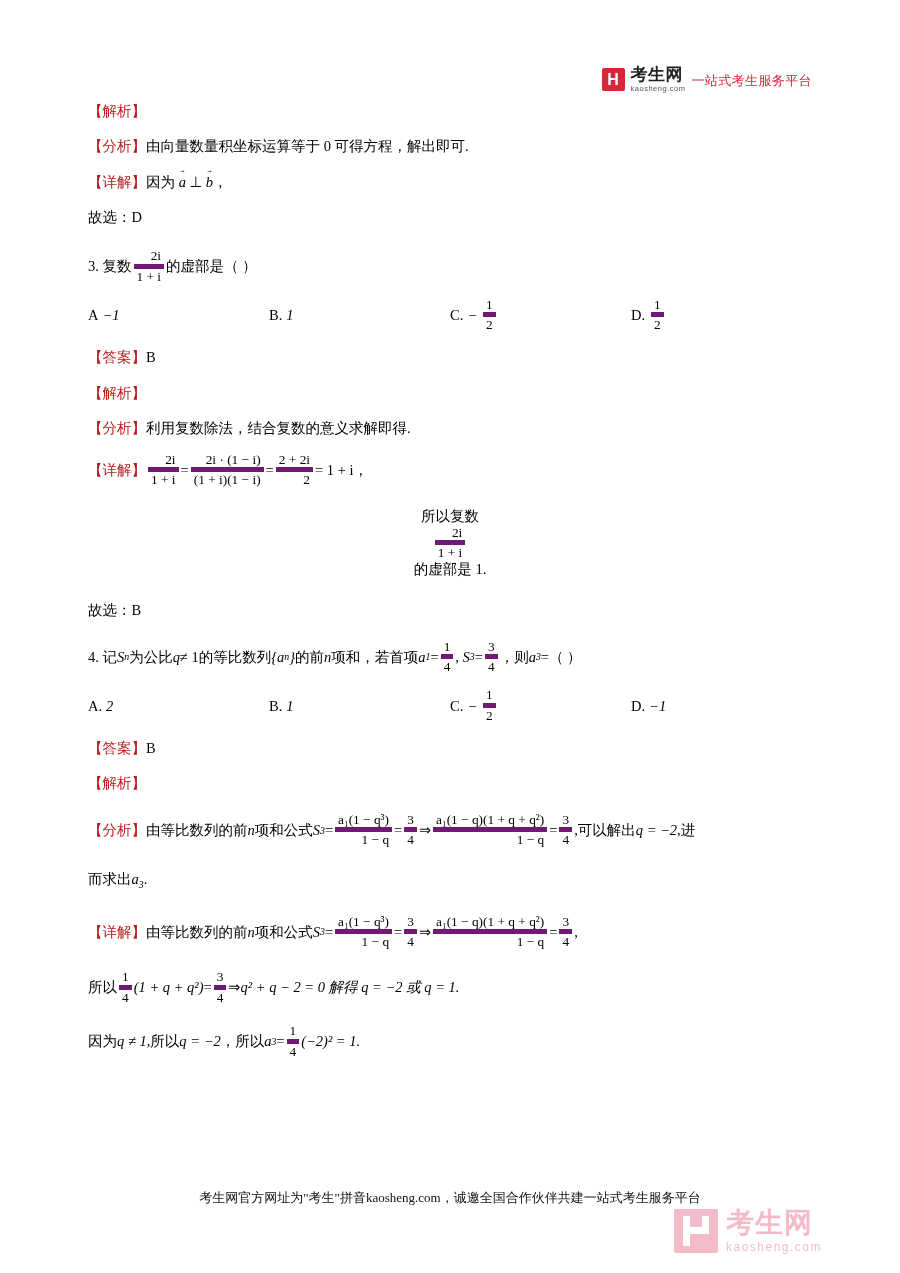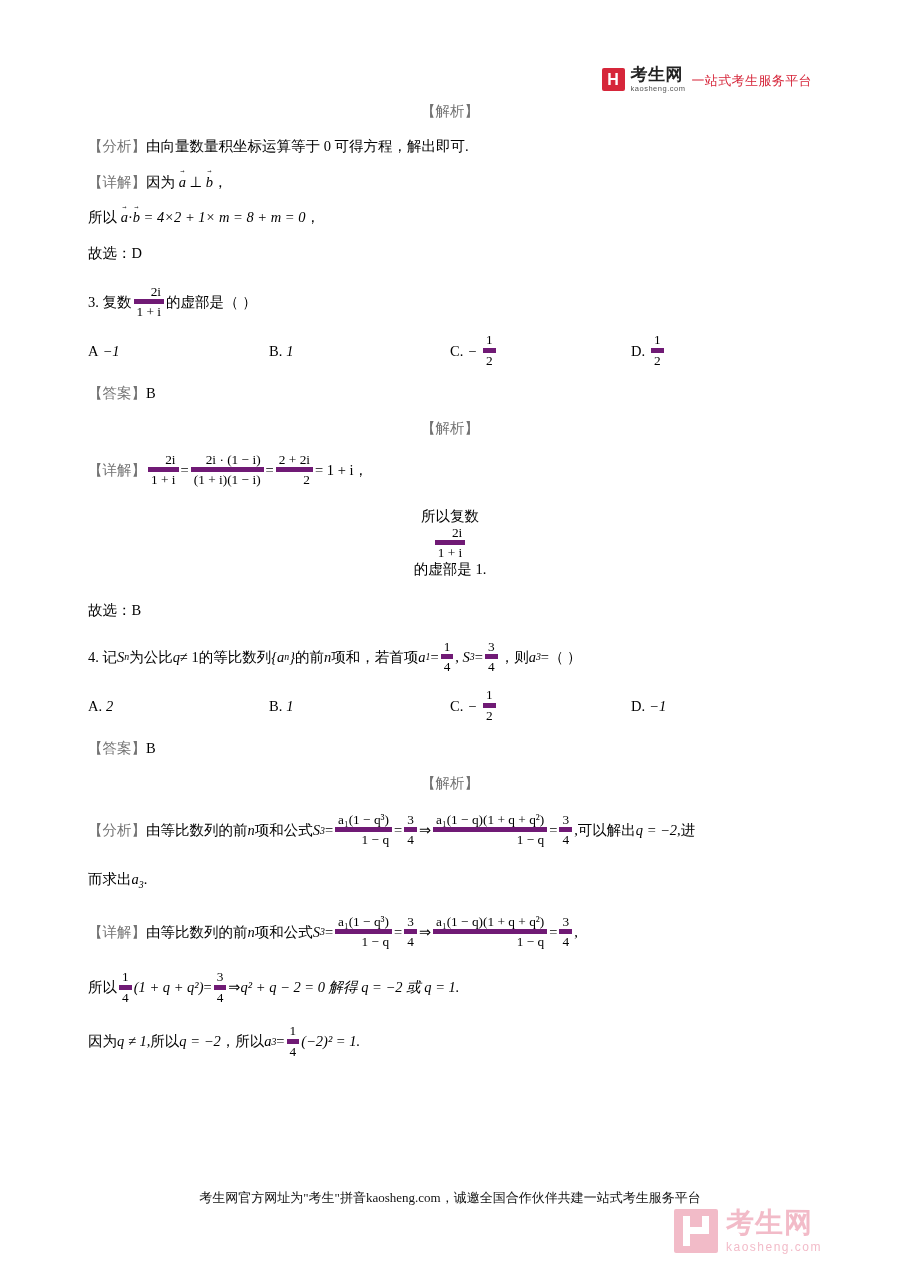--- a/index.html
+++ b/index.html
@@ -77,22 +77,21 @@
     position: relative;
     padding-top: 100px;
     font-size: 14.5px;
     line-height: 1.55;
   }
   .line {
     margin: 0 0 13px 0;
     white-space: nowrap;
   }
   .tag {
-    color: #737373;
-    text-align: center;
+    color: #b91c1c;
   }
 
   
   .math {
     font-family: "Liberation Serif", serif;
     font-style: italic;
   }
   .up { font-style: normal; }
   sub, sup {
     font-size: 0.68em;
@@ -240,25 +239,20 @@
       <span class="tag">【分析】</span><span>由向量数量积坐标运算等于 0 可得方程，解出即可.</span>
     </p>
 
     <p class="line">
       <span class="tag">【详解】</span><span>因为</span>
       <span class="vec math">a</span>
       <span>⊥</span>
       <span class="vec math">b</span><span>，</span>
     </p>
 
-    <p class="line">
-      <span>所以</span>
-      <span class="vec math">a</span><span>·</span><span class="vec math">b</span>
-      <span class="math">= 4×2 + 1× m = 8 + m = 0</span><span>，</span>
-    </p>
 
 
     <p class="line">故选：D</p>
 
     <div class="q-line" style="margin-top:20px;">
       <span>3.</span>&nbsp;
       <span>复数</span>
       <span class="frac math">
         <span class="num up">2i</span>
         <span class="den up">1 + i</span>
@@ -291,20 +285,23 @@
         </span>
       </span>
     </div>
 
     <p class="line">
       <span class="tag">【答案】</span><span>B</span>
     </p>
 
     <p class="line tag">【解析】</p>
 
+    <p class="line">
+      <span class="tag">【分析】</span><span>利用复数除法，结合复数的意义求解即得.</span>
+    </p>
 
     <div class="solution-row" style="margin-bottom:20px;">
       <span class="tag">【详解】</span>
       <span class="frac math">
         <span class="num up">2i</span>
         <span class="den up">1 + i</span>
       </span>
       <span>=</span>
       <span class="frac math">
         <span class="num up">2i · (1 − i)</span>

